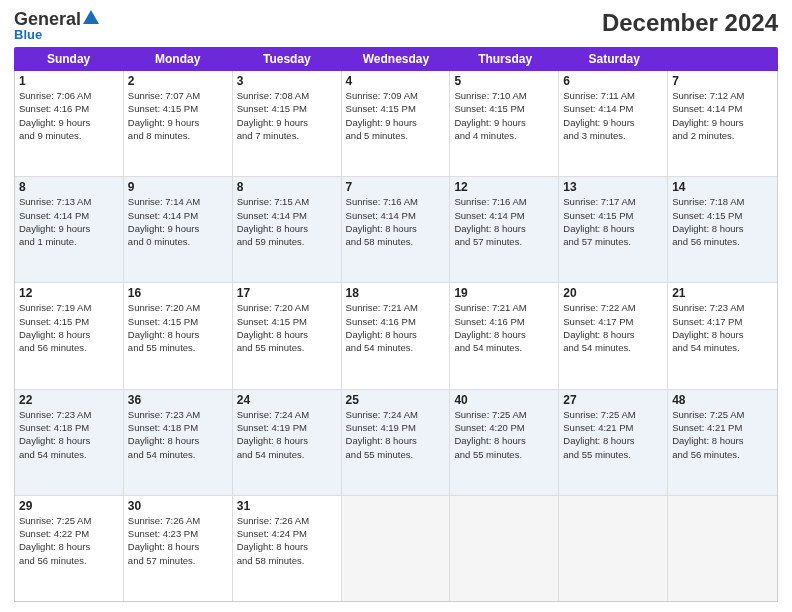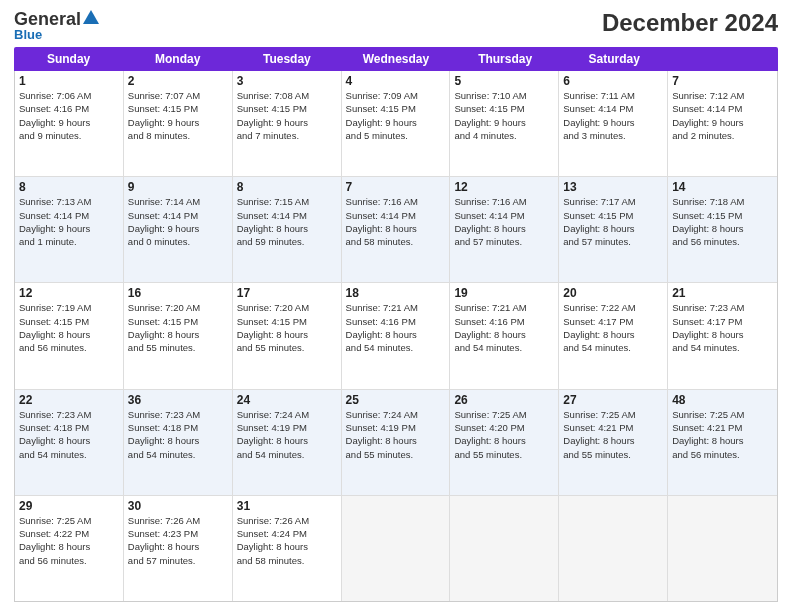--- a/index.html
+++ b/index.html
@@ -264,21 +264,21 @@
           </div>
           <div class="cal-cell alt-row">
             <span class="day-num">24</span>
             <div class="day-info">Sunrise: 7:24 AM<br>Sunset: 4:19 PM<br>Daylight: 8 hours<br>and 54 minutes.</div>
           </div>
           <div class="cal-cell alt-row">
             <span class="day-num">25</span>
             <div class="day-info">Sunrise: 7:24 AM<br>Sunset: 4:19 PM<br>Daylight: 8 hours<br>and 55 minutes.</div>
           </div>
           <div class="cal-cell alt-row">
-            <span class="day-num">26</span>
+            <span class="day-num">40</span>
             <div class="day-info">Sunrise: 7:25 AM<br>Sunset: 4:20 PM<br>Daylight: 8 hours<br>and 55 minutes.</div>
           </div>
           <div class="cal-cell alt-row">
             <span class="day-num">27</span>
             <div class="day-info">Sunrise: 7:25 AM<br>Sunset: 4:21 PM<br>Daylight: 8 hours<br>and 55 minutes.</div>
           </div>
           <div class="cal-cell alt-row">
             <span class="day-num">48</span>
             <div class="day-info">Sunrise: 7:25 AM<br>Sunset: 4:21 PM<br>Daylight: 8 hours<br>and 56 minutes.</div>
           </div>

